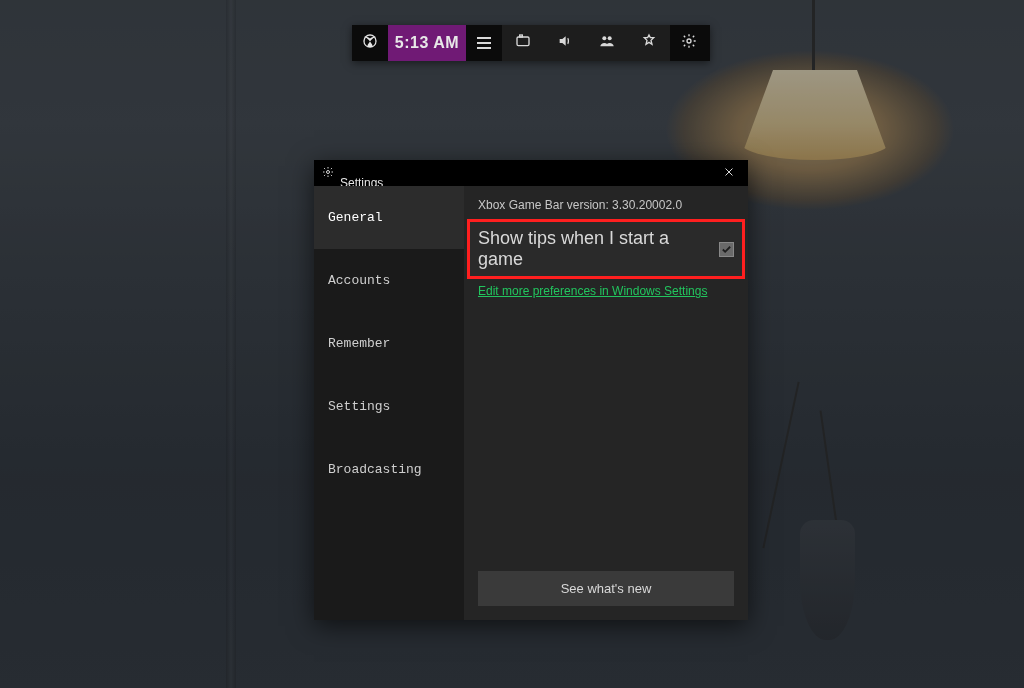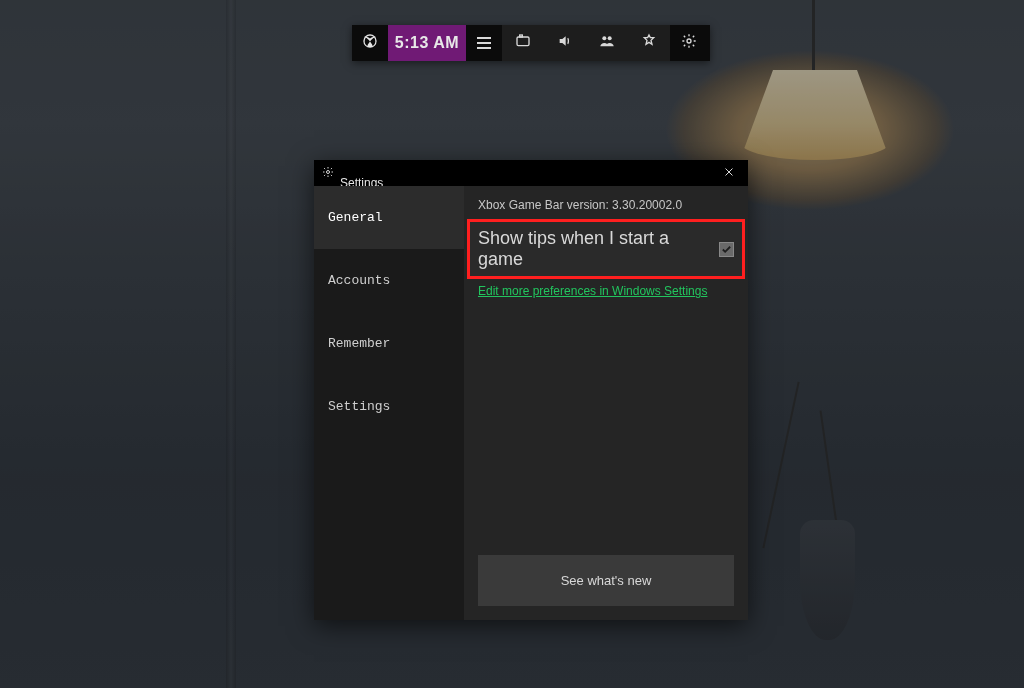--- a/index.html
+++ b/index.html
@@ -86,21 +86,21 @@
   .ck {
     width:15px; height:15px; border:1px solid #9a9a9a; background:#2a2a2a;
     display:flex; align-items:center; justify-content:center;
   }
   .ck.checked { background:#6a6a6a; border-color:#888;}
   .ck.checked svg { width:11px; height:11px; }
   .more-link { font-size:12px; color:#22c55e; text-decoration: underline; margin-top:2px; cursor:pointer;}
 
   .bottom { margin-top:auto; display:flex; flex-direction:column; gap:6px;}
   .btn {
-    background:#3a3a3a; color:#d8d8d8; text-align:center; padding:18px 0; font-size:13px;
+    background:#3a3a3a; color:#d8d8d8; text-align:center; padding:10px 0; font-size:13px;
     cursor:pointer;
   }
 </style>
 </head>
 <body>
 
 <div class="wallpaper"></div>
 <div class="wall-line"></div>
 <div class="cord"></div>
 <div class="lamp"></div>
@@ -189,20 +189,21 @@
       </span>
     </div>
   </div>
 
   <div class="body">
     <div class="sidebar">
       <div class="side-item active"><span>General</span></div>
       <div class="side-item"><span>Accounts</span></div>
       <div class="side-item"><span>Remember</span></div>
       <div class="side-item"><span>Settings</span></div>
+      <div class="side-item"><span>Broadcasting</span></div>
     </div>
 
     <div class="content">
       <div class="ver">Xbox Game Bar version: 3.30.20002.0</div>
 
       <div class="row highlight">
         <span>Show tips when I start a game</span>
         <span class="ck checked">
           <span>
             <svg viewBox="0 0 24 24" fill="none" stroke="#1e1e1e" stroke-width="4">

